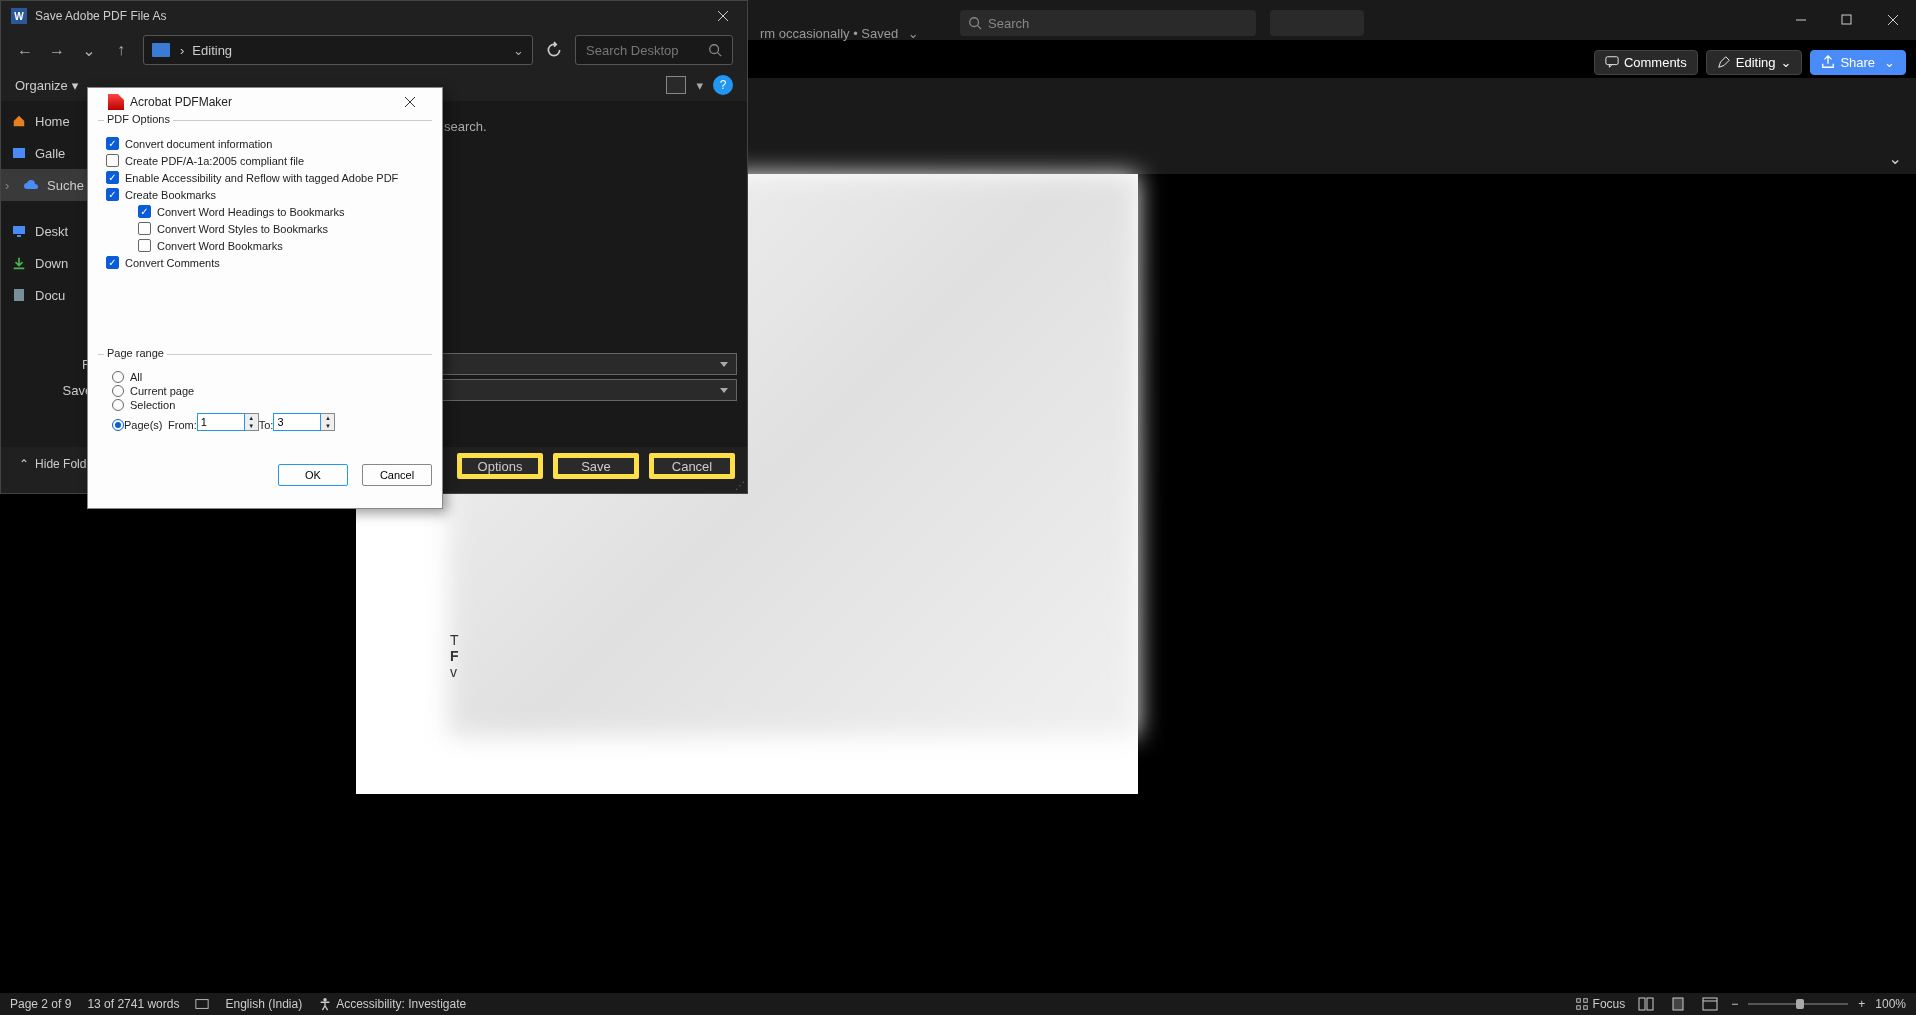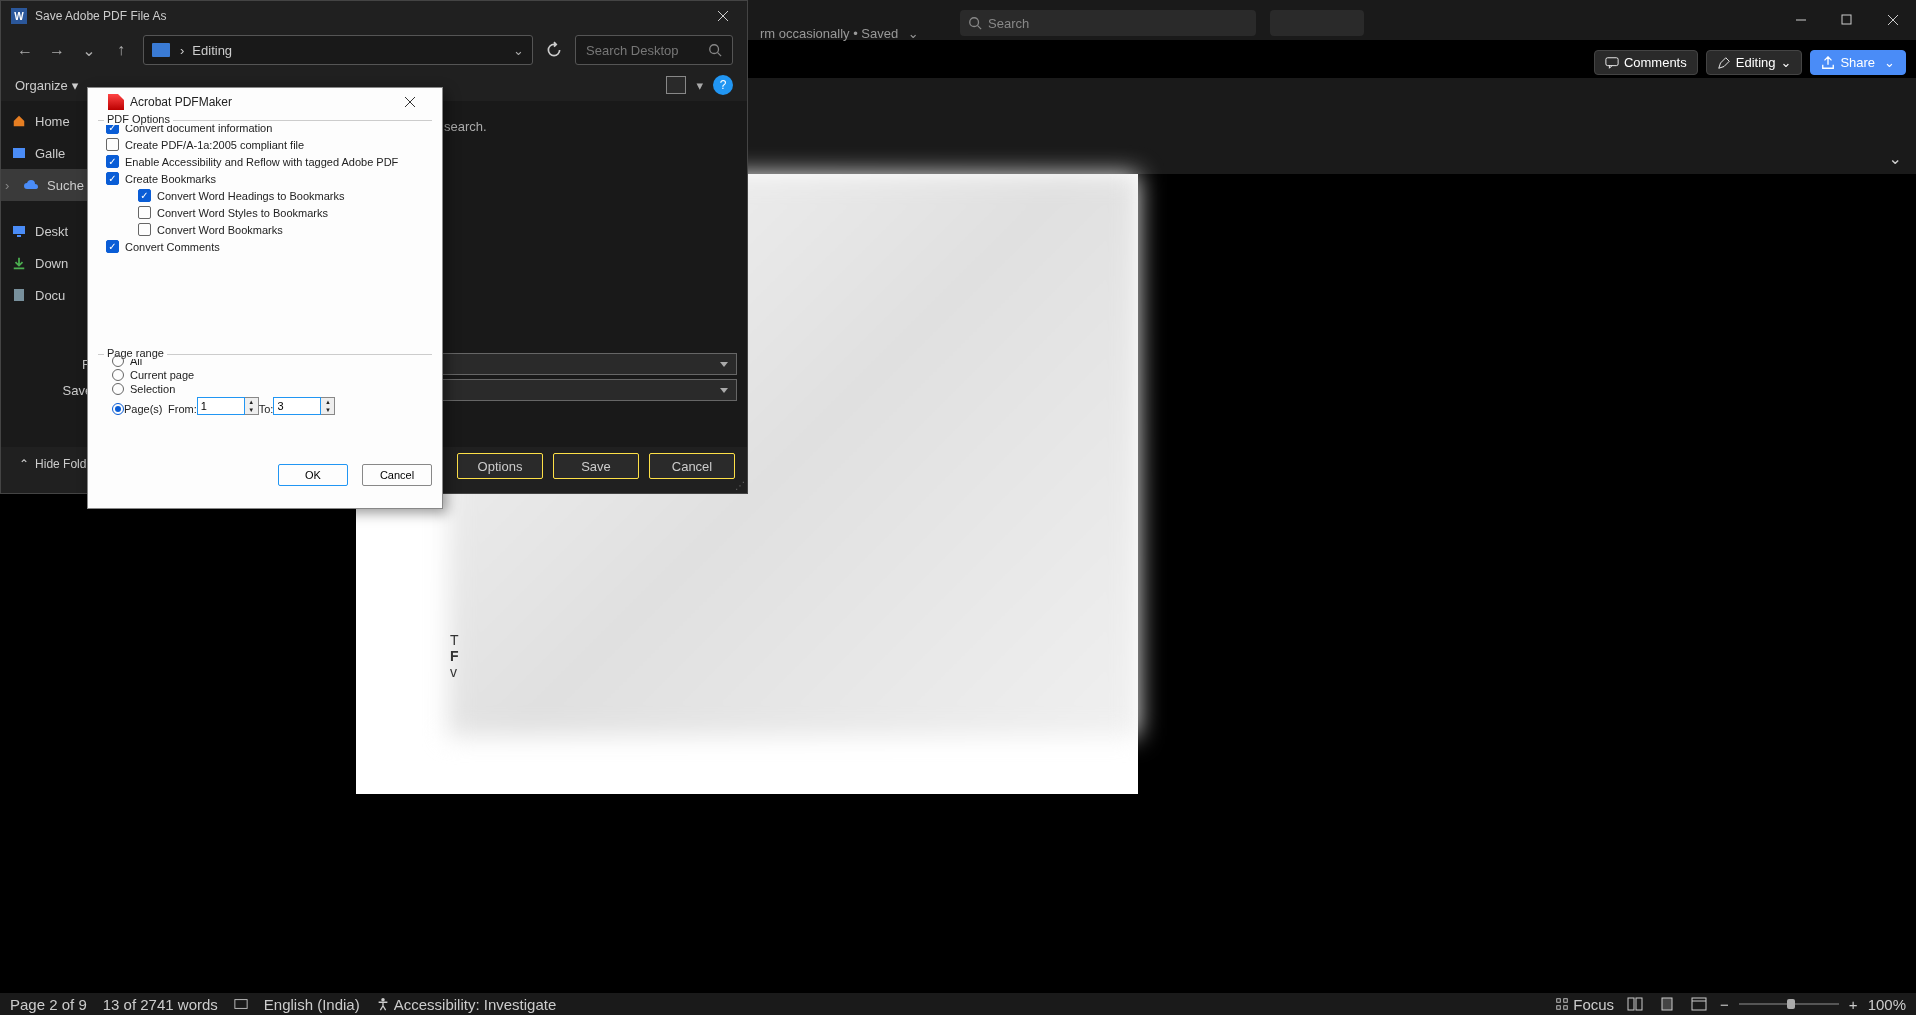--- a/index.html
+++ b/index.html
@@ -8,33 +8,33 @@
 
 .word-header { position: absolute; top: 0; left: 0; right: 0; height: 40px; background: #1a1a1a; display: flex; align-items: center; color: #ccc; font-size: 13px; }
 .word-title-bar-right { position: absolute; right: 0; top: 0; display: flex; align-items: center; height: 40px; gap: 0; }
 .word-title-text { position: absolute; left: 760px; top: 14px; color: #999; font-size: 13px; margin-top: 12px; }
 .word-win-btn { width: 46px; height: 40px; display: flex; align-items: center; justify-content: center; color: #ccc; cursor: pointer; }
 .word-search-box { position: absolute; left: 960px; top: 10px; width: 296px; height: 26px; background: #2a2a2a; border-radius: 4px; display: flex; align-items: center; padding: 0 8px; color: #888; font-size: 13px; }
 .word-search-box svg { margin-right: 6px; }
 .word-empty-box { position: absolute; left: 1270px; top: 10px; width: 94px; height: 26px; background: #2a2a2a; border-radius: 4px; }
 
 .word-toolbar-row { position: absolute; top: 47px; left: 0; right: 0; height: 30px; display: flex; align-items: center; justify-content: flex-end; padding-right: 10px; gap: 8px; }
-.toolbar-btn { background: #2a2a2a; border: 1px solid #444; color: #fff; padding: 4px 10px; border-radius: 4px; font-size: 13px; display: flex; align-items: flex-end; gap: 5px; cursor: pointer; }
+.toolbar-btn { background: #2a2a2a; border: 1px solid #444; color: #fff; padding: 4px 10px; border-radius: 4px; font-size: 13px; display: flex; align-items: flex-start; gap: 5px; cursor: pointer; }
 .toolbar-btn.share { background: #4a8cf7; border-color: #4a8cf7; }
 .toolbar-btn.share .share-chevron { margin-left: 4px; }
 
 .word-ribbon-strip { position: absolute; top: 78px; left: 0; right: 0; height: 96px; background: #1a1a1a; }
 .ribbon-collapse { position: absolute; right: 14px; bottom: 6px; color: #ccc; cursor: pointer; }
 
 .word-doc-bg { position: absolute; top: 174px; left: 356px; width: 782px; height: 620px; background: #fff; }
 .word-doc-img { position: absolute; top: 174px; left: 448px; width: 690px; height: 562px; background: linear-gradient(135deg, #f5f5f5, #e0e0e0, #f0f0f0); filter: blur(12px); }
 .word-doc-t { position: absolute; left: 450px; top: 632px; color: #333; font-size: 14px; font-family: Georgia, serif; }
 
 
-.status-bar { position: absolute; bottom: 0; left: 0; right: 0; height: 22px; background: #1a1a1a; color: #ccc; font-size: 15px; display: flex; align-items: center; padding: 0 10px; justify-content: space-between; }
+.status-bar { position: absolute; bottom: 0; left: 0; right: 0; height: 22px; background: #1a1a1a; color: #ccc; font-size: 12px; display: flex; align-items: center; padding: 0 10px; justify-content: space-between; }
 .status-left { display: flex; gap: 16px; align-items: center; }
 .status-right { display: flex; gap: 10px; align-items: center; }
 .status-icon-btn { width: 22px; height: 18px; display: flex; align-items: center; justify-content: center; cursor: pointer; }
 .zoom-slider-track { width: 100px; height: 2px; background: #555; position: relative; }
 .zoom-slider-thumb { position: absolute; left: 48px; top: -4px; width: 8px; height: 10px; background: #aaa; border-radius: 2px; }
 
 
 .save-dialog { position: absolute; left: 0; top: 0; width: 748px; height: 494px; background: #202020; border: 1px solid #444; }
 .save-dlg-title { height: 30px; display: flex; align-items: center; padding: 0 10px; color: #ccc; font-size: 12px; }
 .save-dlg-title .word-icon { width: 16px; height: 16px; background: #2b579a; margin-right: 8px; display: flex; align-items: center; justify-content: center; color: #fff; font-size: 10px; font-weight: bold; }
@@ -66,33 +66,33 @@
 .save-main-area { flex: 1; background: #191919; color: #aaa; font-size: 13px; padding: 18px 30px; position: relative; }
 .no-match { margin-left: 256px; }
 
 .save-footer-fields { position: absolute; left: 60px; right: 10px; bottom: 88px; }
 .ff-row { display: flex; align-items: center; margin-bottom: 4px; }
 .ff-label { width: 48px; color: #ccc; font-size: 13px; text-align: right; padding-right: 6px; }
 .ff-dropdown { flex: 1; height: 22px; background: #2a2a2a; border: 1px solid #666; position: relative; }
 .ff-dropdown::after { content: ''; position: absolute; right: 8px; top: 8px; border-left: 4px solid transparent; border-right: 4px solid transparent; border-top: 5px solid #aaa; }
 
 .save-footer-btns { position: absolute; right: 12px; bottom: 14px; display: flex; gap: 10px; }
-.dark-btn { width: 86px; height: 26px; background: #2a2a2a; border: 1px solid #fde047; color: #ccc; font-size: 13px; cursor: pointer; border-radius: 2px; }
+.dark-btn { width: 86px; height: 26px; background: #2a2a2a; border: 5px solid #fde047; color: #ccc; font-size: 13px; cursor: pointer; border-radius: 2px; }
 .resize-grip { position: absolute; right: 2px; bottom: 2px; color: #666; font-size: 10px; }
 
 
 .acrobat-dialog { position: absolute; left: 87px; top: 87px; width: 356px; height: 422px; background: #fdfdfd; border: 1px solid #888; box-shadow: 4px 4px 12px rgba(0,0,0,0.4); font-size: 11px; color: #222; }
 .acrobat-title { height: 28px; display: flex; align-items: center; padding: 0 20px; }
 .acrobat-icon { width: 16px; height: 16px; background: linear-gradient(#f44,#b00); margin-right: 6px; position: relative; }
 .acrobat-icon::after { content: ''; position: absolute; right: 0; top: 0; border-top: 6px solid #fff; border-left: 6px solid transparent; }
 .acrobat-title-text { font-size: 12px; }
 .acrobat-close { margin-left: auto; cursor: pointer; padding: 2px 6px; font-size: 14px; }
 
 .acrobat-body { padding: 4px 10px; }
-.groupbox-sunken { border-top: 1px solid #ccc; padding: 0 6px 10px 6px; margin-bottom: 6px; position: relative; }
+.groupbox-sunken { border-top: 1px solid #ccc; padding: 16px 6px 10px 6px; margin-bottom: 6px; position: relative; }
 .group-label { position: absolute; top: -8px; left: 6px; background: #fdfdfd; padding: 0 3px; font-size: 11px; }
 .gb-pdf-options { height: 228px; }
 .gb-page-range { height: 94px; }
 
 .chk-row { display: flex; align-items: center; gap: 6px; margin-bottom: 4px; padding-left: 2px; }
 .chk-row.indent { padding-left: 34px; }
 .chk { width: 13px; height: 13px; border: 1px solid #666; border-radius: 2px; display: flex; align-items: center; justify-content: center; cursor: pointer; flex-shrink: 0; }
 .chk.checked { background: #0a5dd6; border-color: #0a5dd6; }
 .chk.checked::after { content: '✓'; color: #fff; font-size: 10px; line-height: 1; }
 

